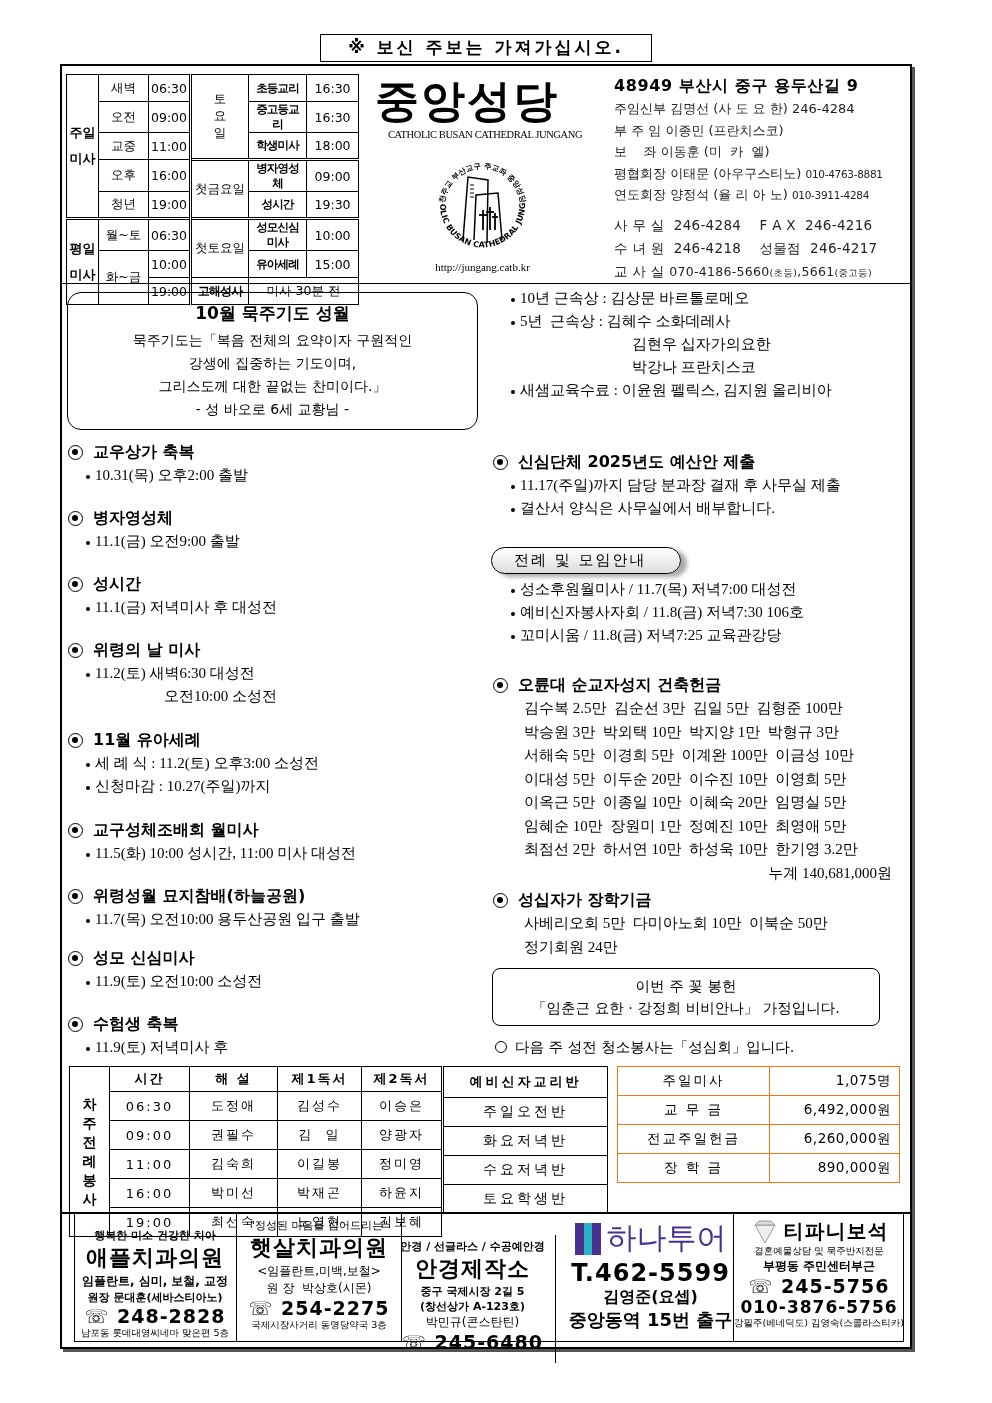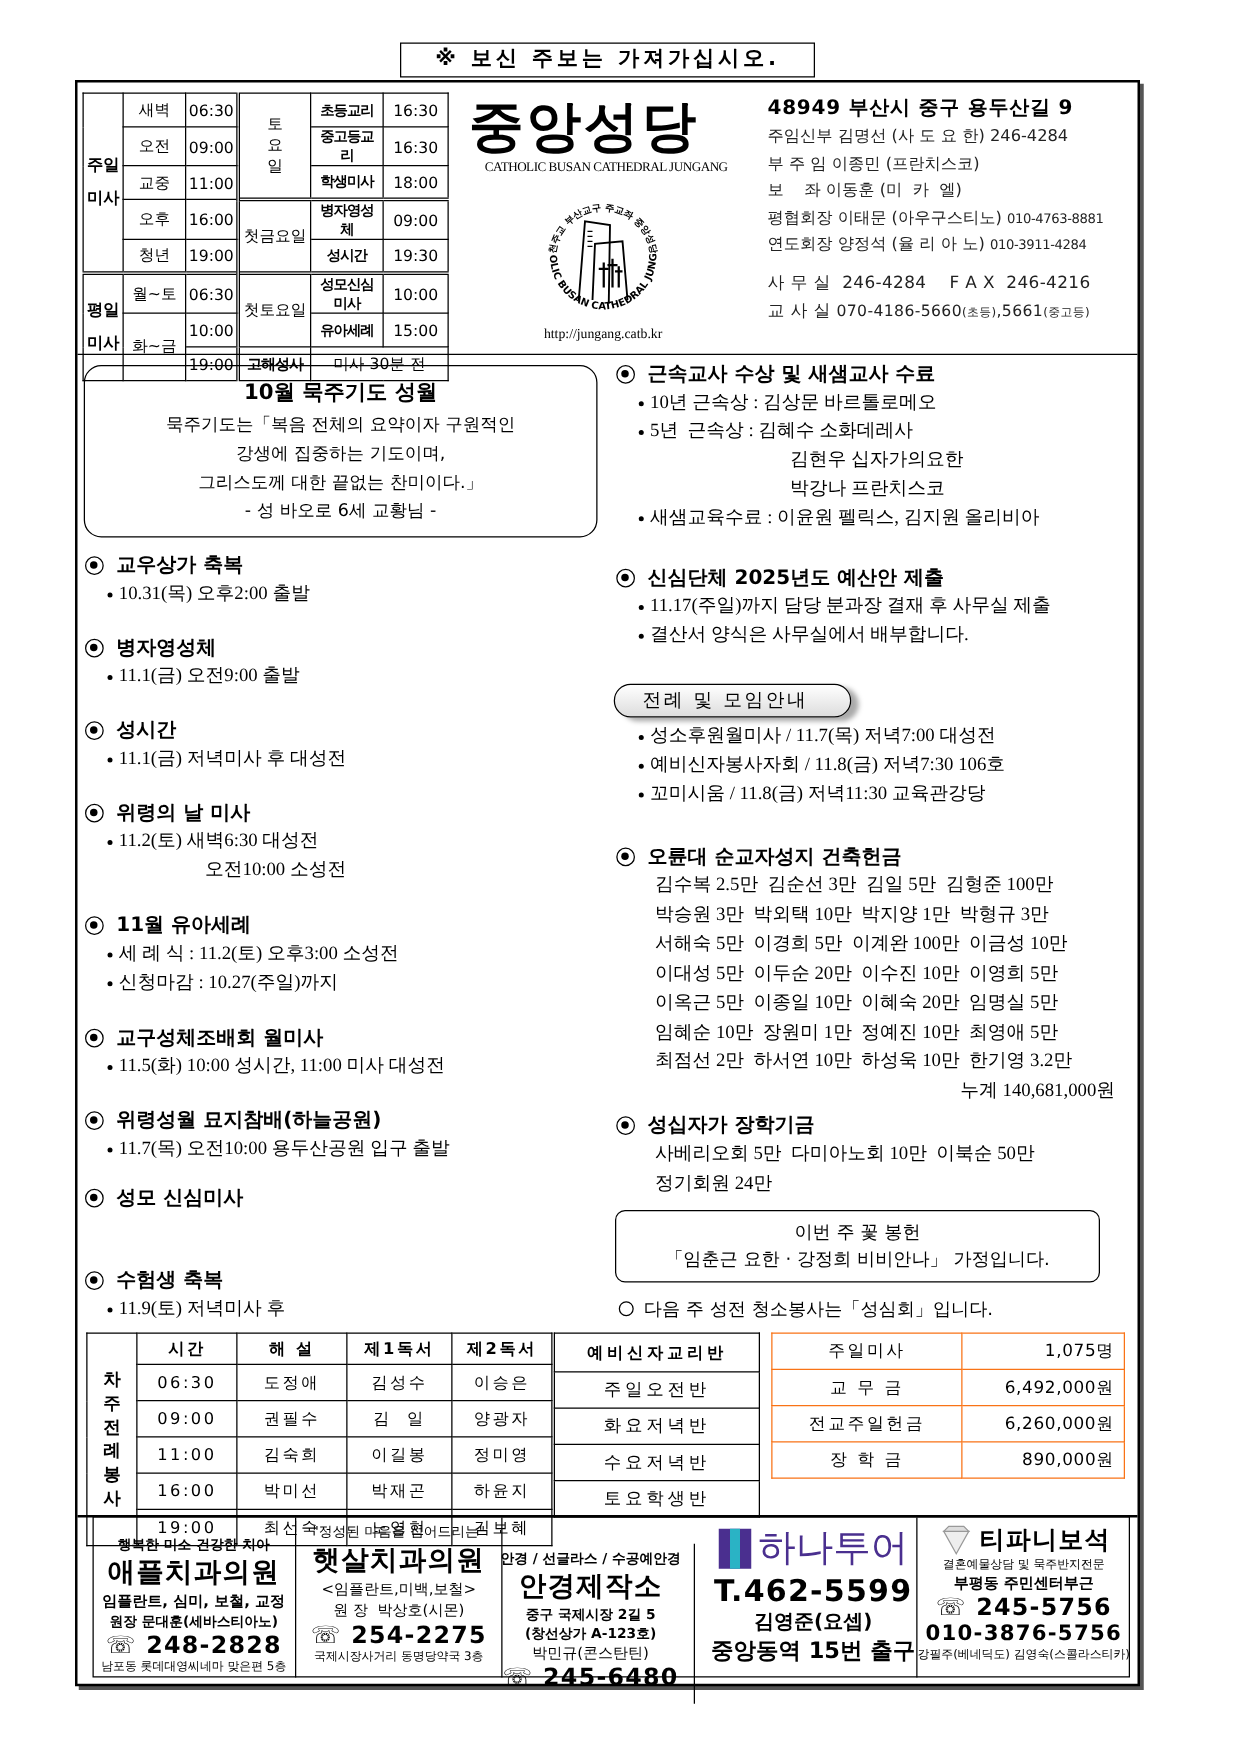--- a/index.html
+++ b/index.html
@@ -194,20 +194,21 @@
 
 <div id="info" class="abs">
   <div class="addr">48949  부산시 중구 용두산길 9</div>
   <div class="ln"><span>주임신부</span> <span>김명선 (사 도 요 한)</span> <span>246-4284</span></div>
   <div class="ln"><span>부 주 임</span> <span>이종민 (프란치스코)</span></div>
   <div class="ln"><span style="white-space:pre">보    좌</span> <span style="white-space:pre">이동훈 (미  카  엘)</span></div>
   <div class="ln"><span>평협회장</span> <span>이태문 (아우구스티노)</span> <span class="small">010-4763-8881</span></div>
   <div class="ln"><span>연도회장</span> <span>양정석 (율 리 아 노)</span> <span class="small">010-3911-4284</span></div>
   <div class="gap"></div>
   <div class="ln office" style="white-space:pre">사 무 실  246-4284    F A X  246-4216</div>
+  <div class="ln office" style="white-space:pre">수 녀 원  246-4218    성물점  246-4217</div>
   <div class="ln office"><span>교 사 실</span> <span style="font-size:12.5px">070-4186-5660</span><span class="tiny">(초등)</span><span style="font-size:12.5px">,5661</span><span class="tiny">(중고등)</span></div>
 </div>
 
 <div id="hr1" class="abs"></div>
 
 <div id="rosary" class="abs">
   <div class="h">10월 묵주기도 성월</div>
   <div class="q">묵주기도는「복음 전체의 요약이자 구원적인</div>
   <div class="q">강생에 집중하는 기도이며,</div>
   <div class="q">그리스도께 대한 끝없는 찬미이다.」</div>
@@ -263,54 +264,51 @@
       <span class="bul"></span>
       <span>위령성월 묘지참배(하늘공원)</span>
     </div>
   <div class="it"><span class="dot"></span><span>11.7(목) 오전10:00 용두산공원 입구 출발</span></div>
 </div>
 <div class="sec" style="left:62px;top:946px;width:420px">
   <div class="hd">
       <span class="bul"></span>
       <span>성모 신심미사</span>
     </div>
+  <div class="it"><span class="dot"></span><span>11.9(토) 오전10:00 소성전</span></div>
 </div>
 <div class="sec" style="left:62px;top:1012px;width:420px">
   <div class="hd">
       <span class="bul"></span>
       <span>수험생 축복</span>
     </div>
   <div class="it"><span class="dot"></span><span>11.9(토) 저녁미사 후</span></div>
 </div>
 
 <div class="sec" style="left:487px;top:287px;width:420px">
-  <div class="hd">
-      <span class="bul"></span>
-      <span>근속교사 수상 및 새샘교사 수료</span>
-    </div>
   <div class="it"><span class="dot"></span><span>10년 근속상 : 김상문 바르톨로메오</span></div>
   <div class="it"><span class="dot"></span><span>5년  근속상 : 김혜수 소화데레사</span></div>
   <div class="it" style="padding-left:145px">김현우 십자가의요한</div>
   <div class="it" style="padding-left:145px">박강나 프란치스코</div>
   <div class="it"><span class="dot"></span><span>새샘교육수료 : 이윤원 펠릭스, 김지원 올리비아</span></div>
 </div>
 <div class="sec" style="left:487px;top:450px;width:420px">
   <div class="hd">
       <span class="bul"></span>
       <span>신심단체 2025년도 예산안 제출</span>
     </div>
   <div class="it"><span class="dot"></span><span>11.17(주일)까지 담당 분과장 결재 후 사무실 제출</span></div>
   <div class="it"><span class="dot"></span><span>결산서 양식은 사무실에서 배부합니다.</span></div>
 </div>
 
 <div id="pill" class="abs">전례 및 모임안내</div>
 <div class="sec" style="left:487px;top:578px;width:420px">
   <div class="it"><span class="dot"></span><span>성소후원월미사 / 11.7(목) 저녁7:00 대성전</span></div>
   <div class="it"><span class="dot"></span><span>예비신자봉사자회 / 11.8(금) 저녁7:30 106호</span></div>
-  <div class="it"><span class="dot"></span><span>꼬미시움 / 11.8(금) 저녁11:30 교육관강당</span></div>
+  <div class="it"><span class="dot"></span><span>꼬미시움 / 11.8(금) 저녁7:25 교육관강당</span></div>
 </div>
 
 <div class="sec" style="left:487px;top:673px;width:420px">
   <div class="hd">
       <span class="bul"></span>
       <span>오륜대 순교자성지 건축헌금</span>
     </div>
   <div class="don">김수복 2.5만  김순선 3만  김일 5만  김형준 100만</div>
   <div class="don">박승원 3만  박외택 10만  박지양 1만  박형규 3만</div>
   <div class="don">서해숙 5만  이경희 5만  이계완 100만  이금성 10만</div>

